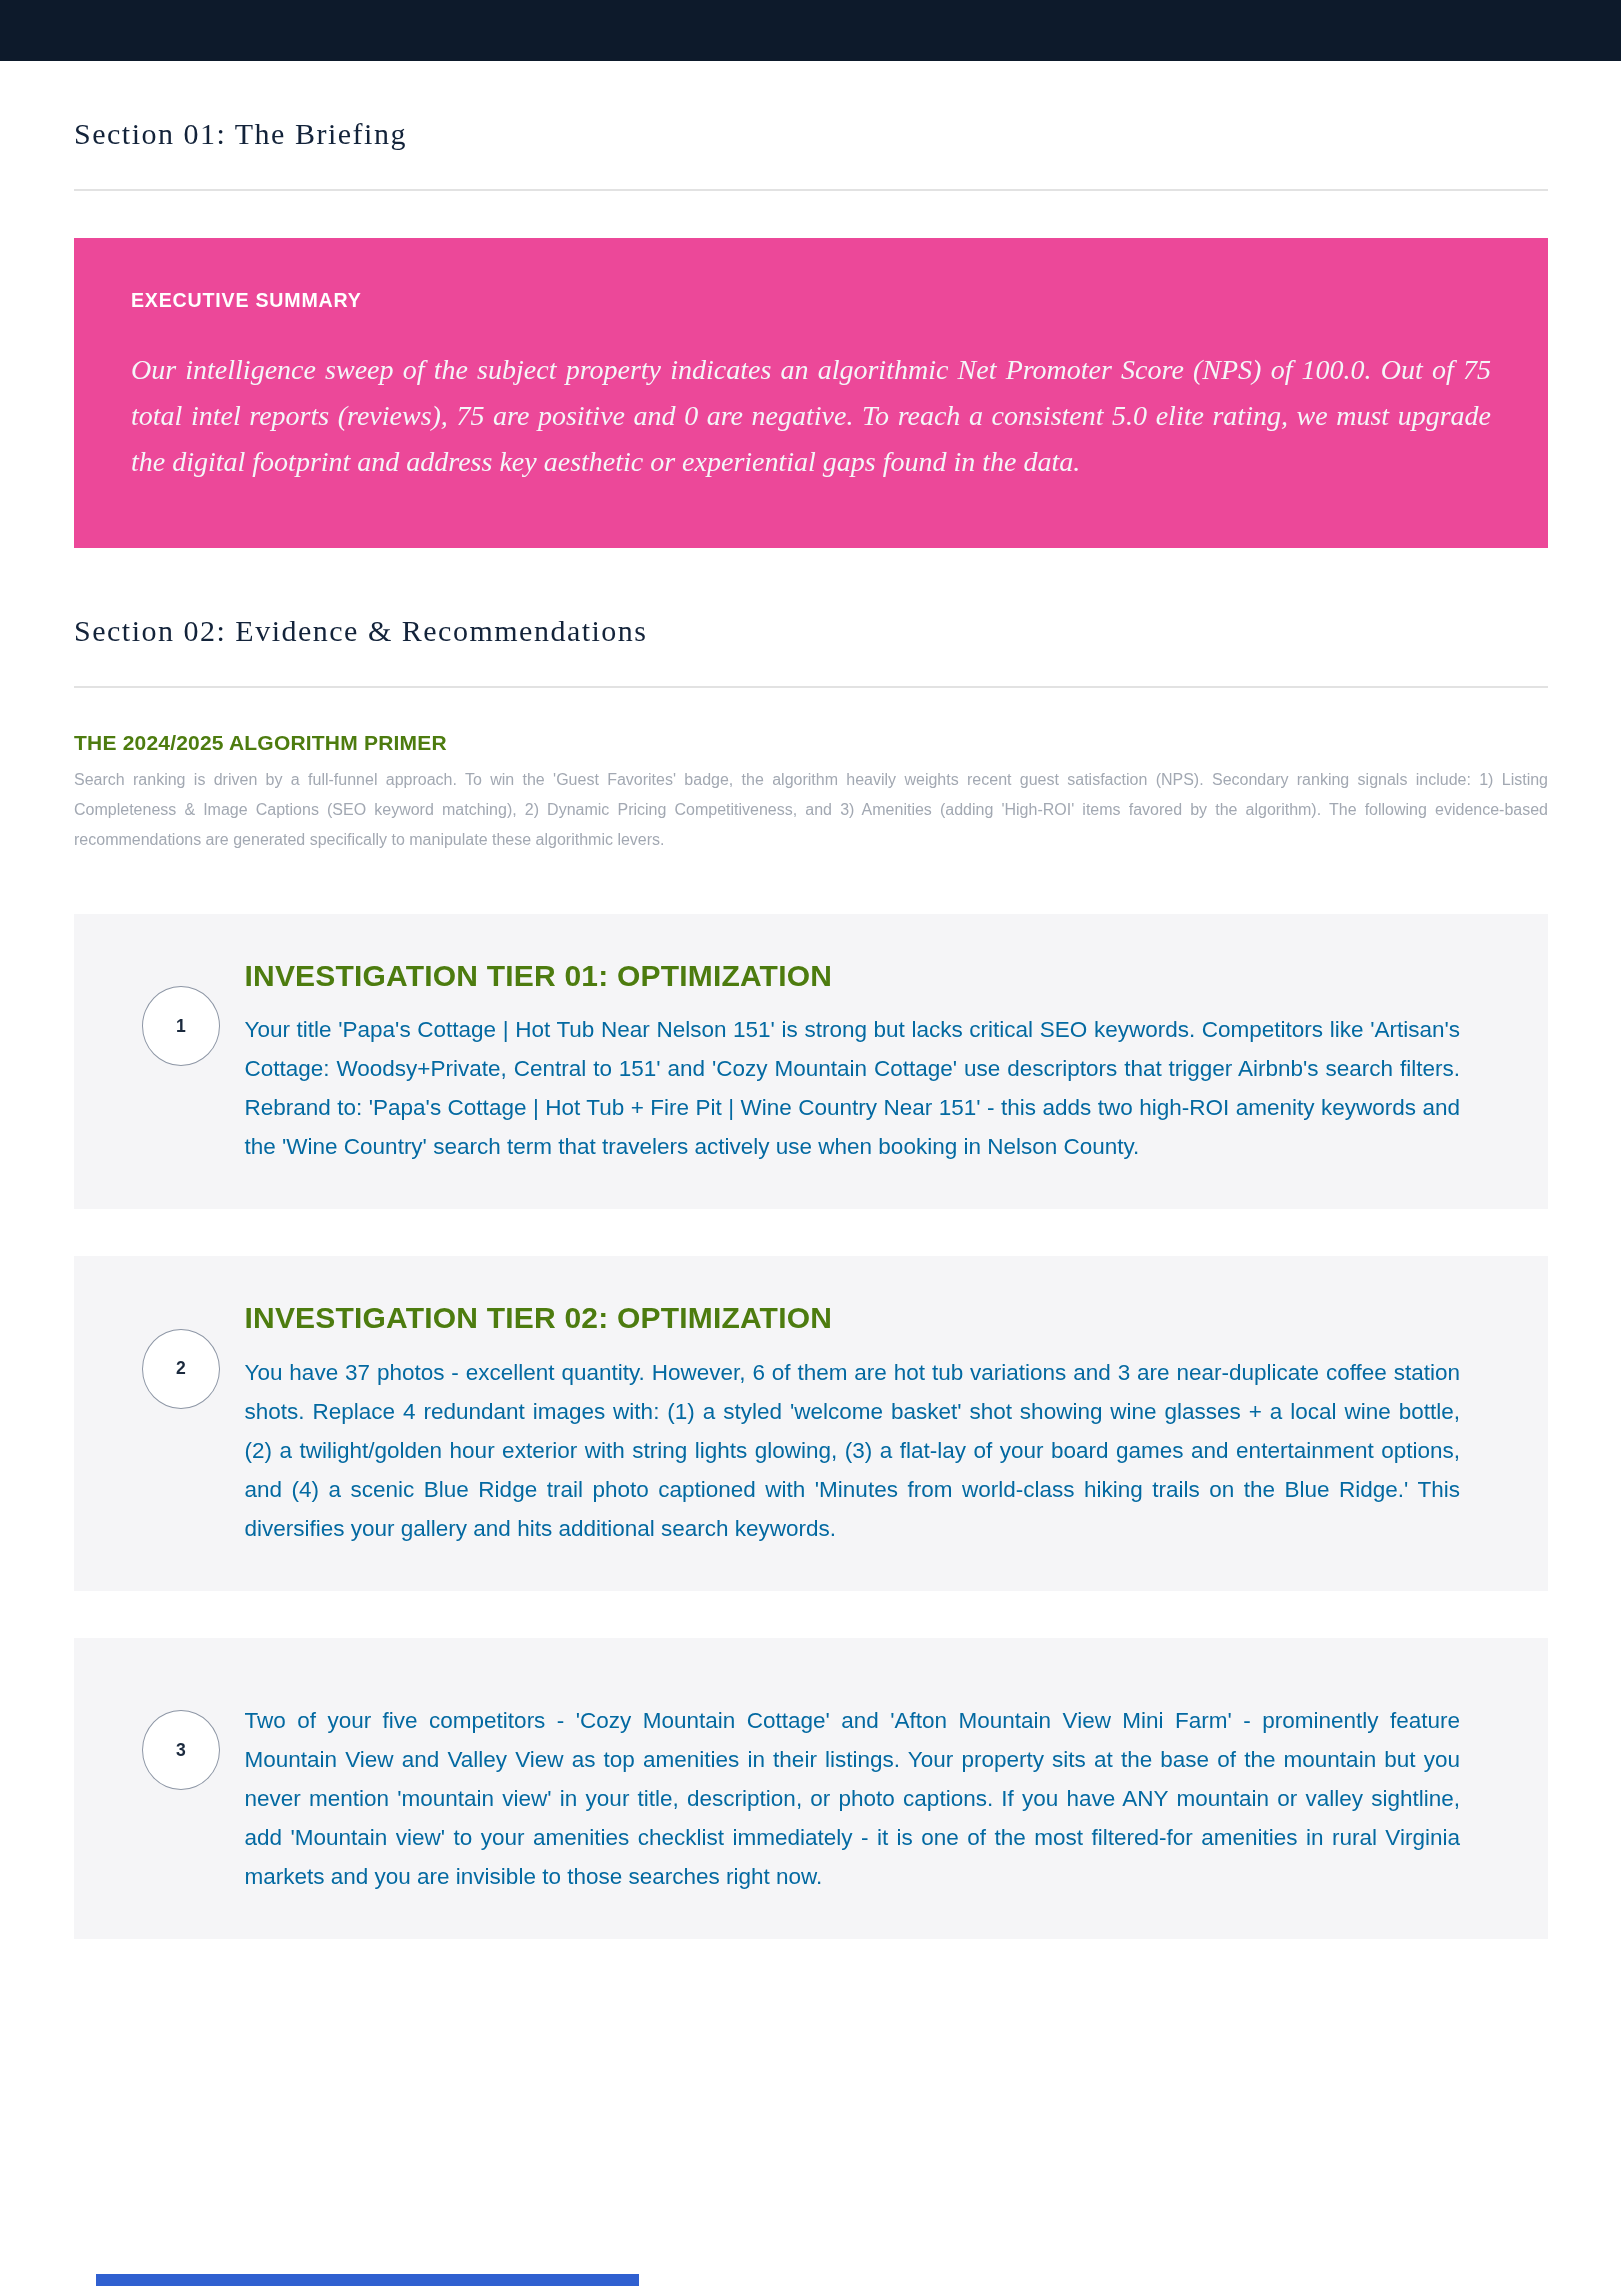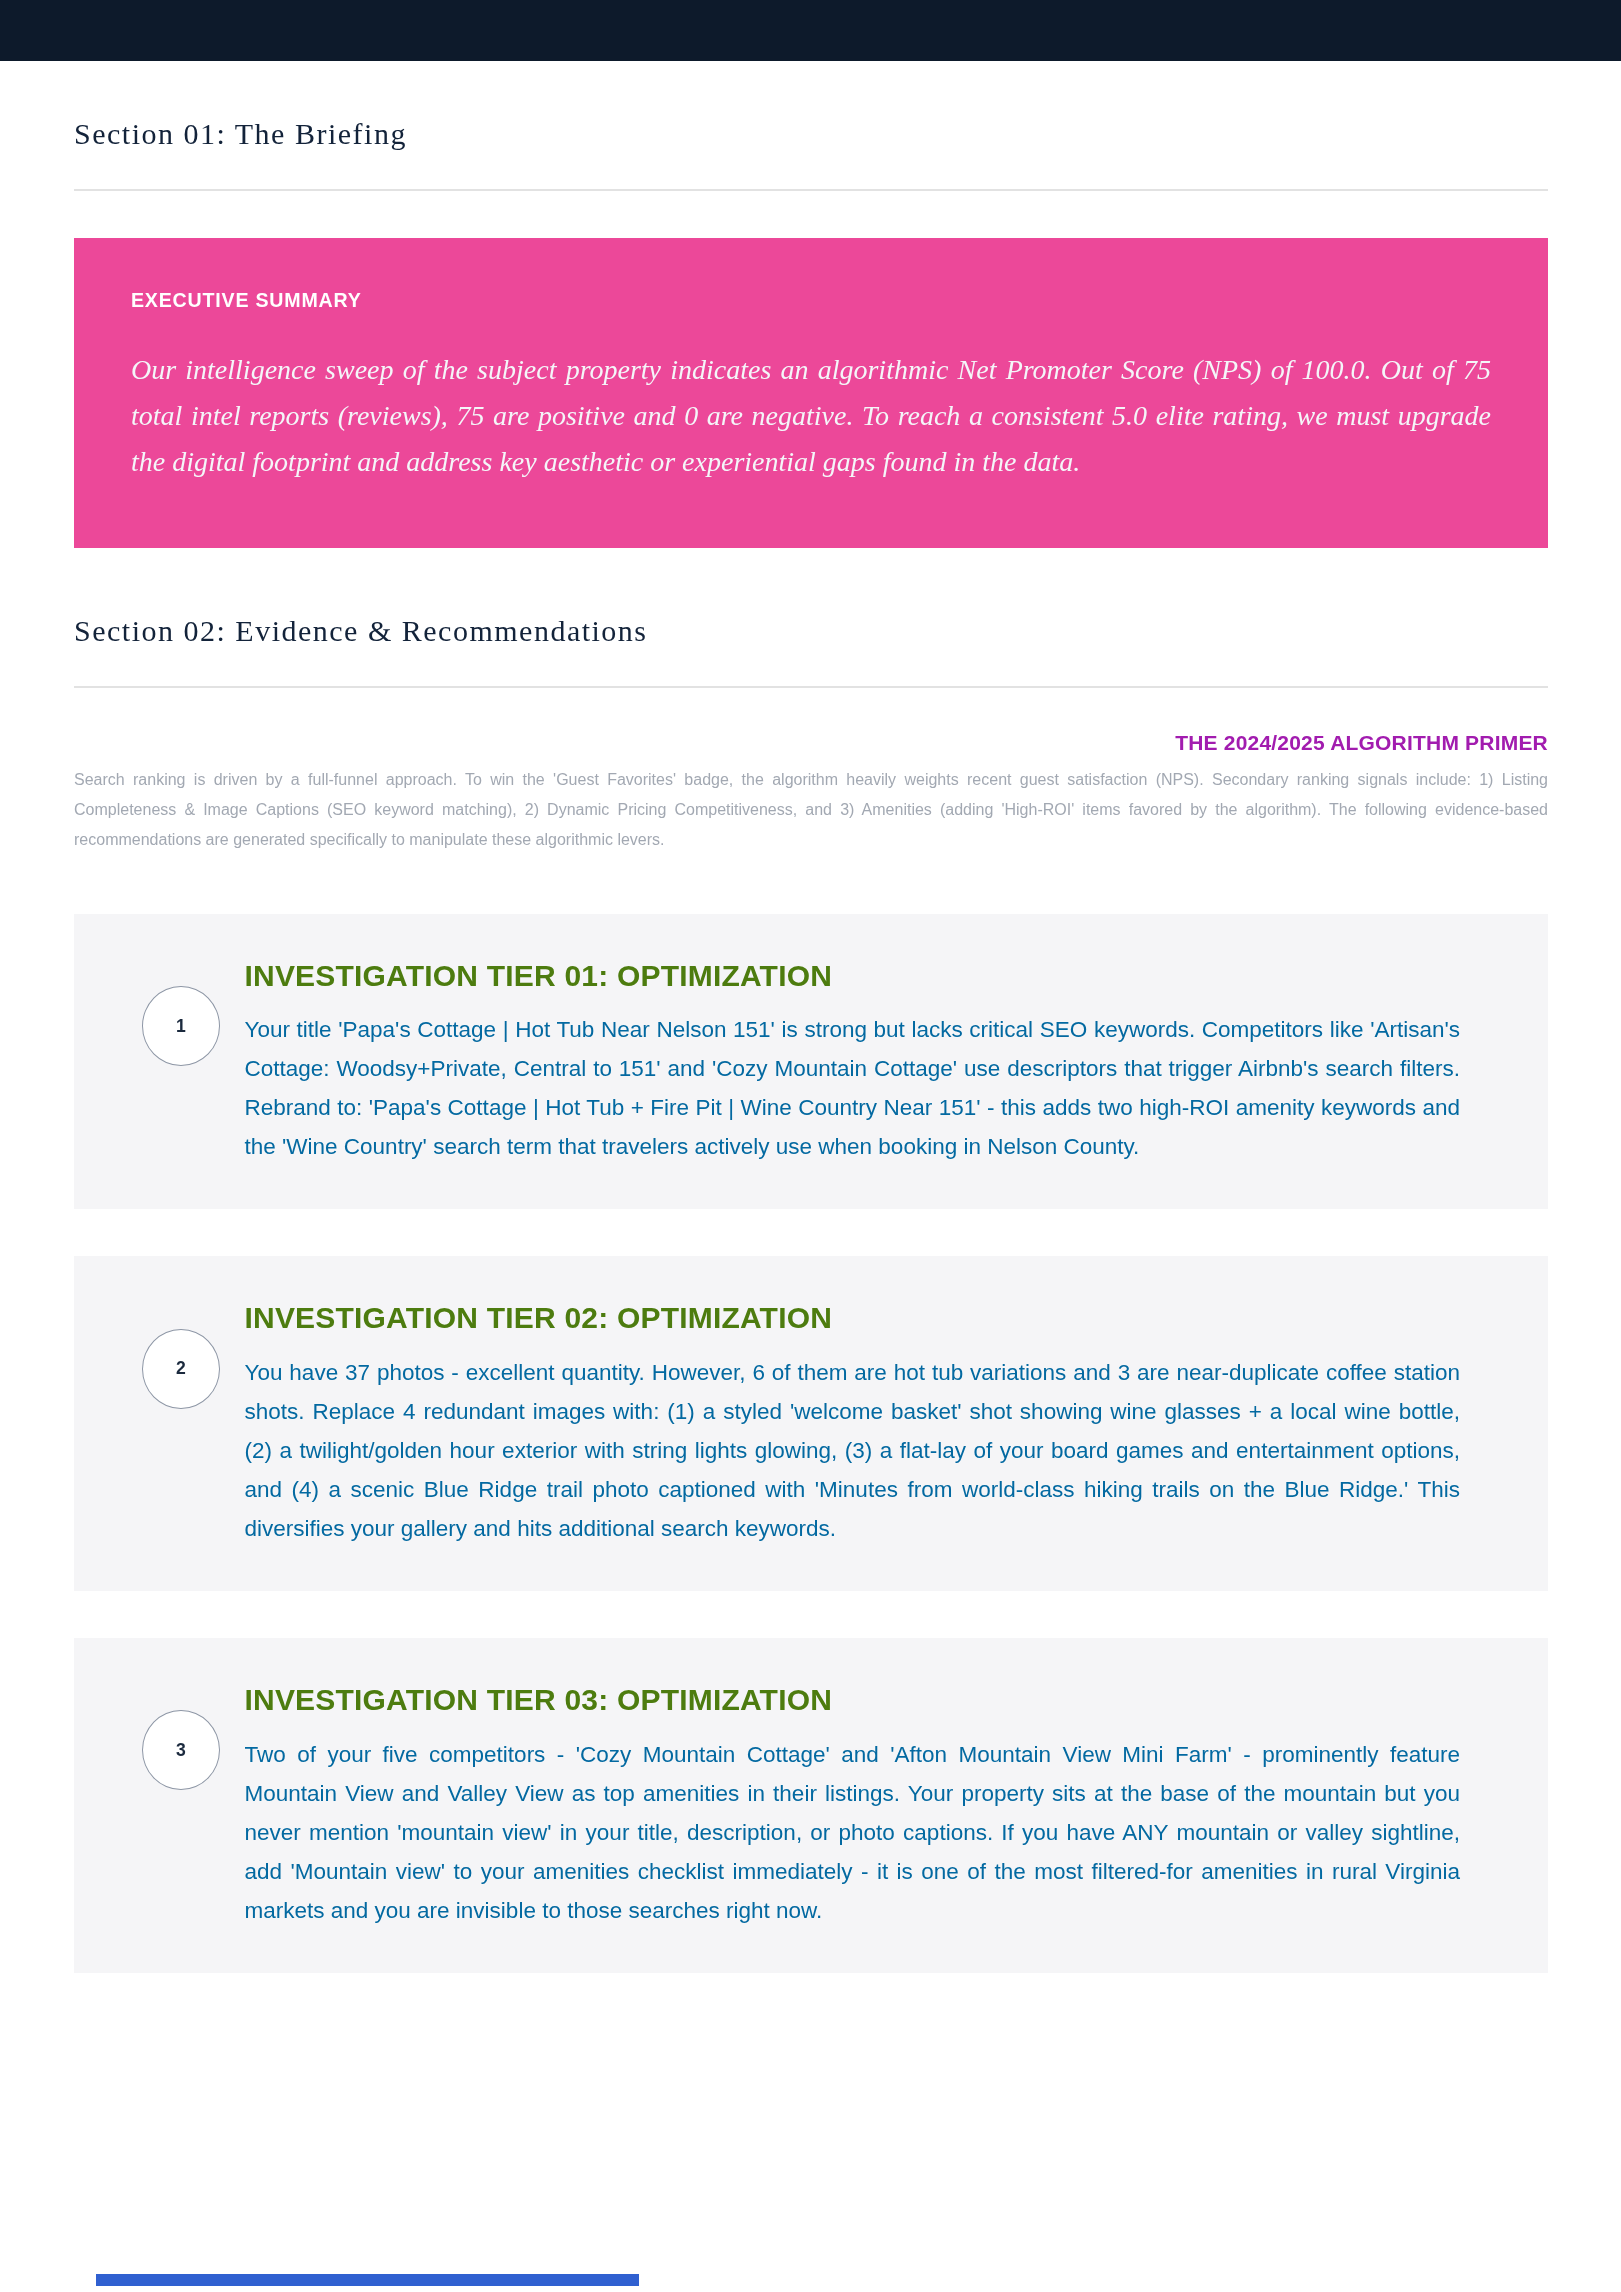--- a/index.html
+++ b/index.html
@@ -52,23 +52,22 @@
     font-size: 28px;
     line-height: 46px;
     text-align: justify;
     color: #f4f6f9;
   }
   .section2 { margin-top: 65px; }
   .primer { margin-top: 43px; }
   .primer-title {
     font-size: 21px;
     font-weight: bold;
-    color: #a21caf;
+    color: #4d7c0f;
     letter-spacing: 0.2px;
-    text-align: right;
   }
   .primer-body {
     margin-top: 9.8px;
     font-size: 16px;
     line-height: 30px;
     color: #a2a8b2;
     text-align: justify;
   }
   .tier-card {
     background: #f5f5f7;
@@ -151,21 +150,20 @@
     <div class="tier-num">2</div>
     <div class="tier-text">
       <div class="tier-title">INVESTIGATION TIER 02: OPTIMIZATION</div>
       <div class="tier-body">You have 37 photos - excellent quantity. However, 6 of them are hot tub variations and 3 are near-duplicate coffee station shots. Replace 4 redundant images with: (1) a styled 'welcome basket' shot showing wine glasses + a local wine bottle, (2) a twilight/golden hour exterior with string lights glowing, (3) a flat-lay of your board games and entertainment options, and (4) a scenic Blue Ridge trail photo captioned with 'Minutes from world-class hiking trails on the Blue Ridge.' This diversifies your gallery and hits additional search keywords.</div>
     </div>
   </div>
 
   <div class="tier-card">
     <div class="tier-num">3</div>
     <div class="tier-text">
-      <div class="tier-title">INVESTIGATION TIER 03: OPTIMIZATION</div>
       <div class="tier-body">Two of your five competitors - 'Cozy Mountain Cottage' and 'Afton Mountain View Mini Farm' - prominently feature Mountain View and Valley View as top amenities in their listings. Your property sits at the base of the mountain but you never mention 'mountain view' in your title, description, or photo captions. If you have ANY mountain or valley sightline, add 'Mountain view' to your amenities checklist immediately - it is one of the most filtered-for amenities in rural Virginia markets and you are invisible to those searches right now.</div>
     </div>
   </div>
 
 </div>
 
 <div class="bottom-cut-bar"></div>
 
 
 </body></html>

